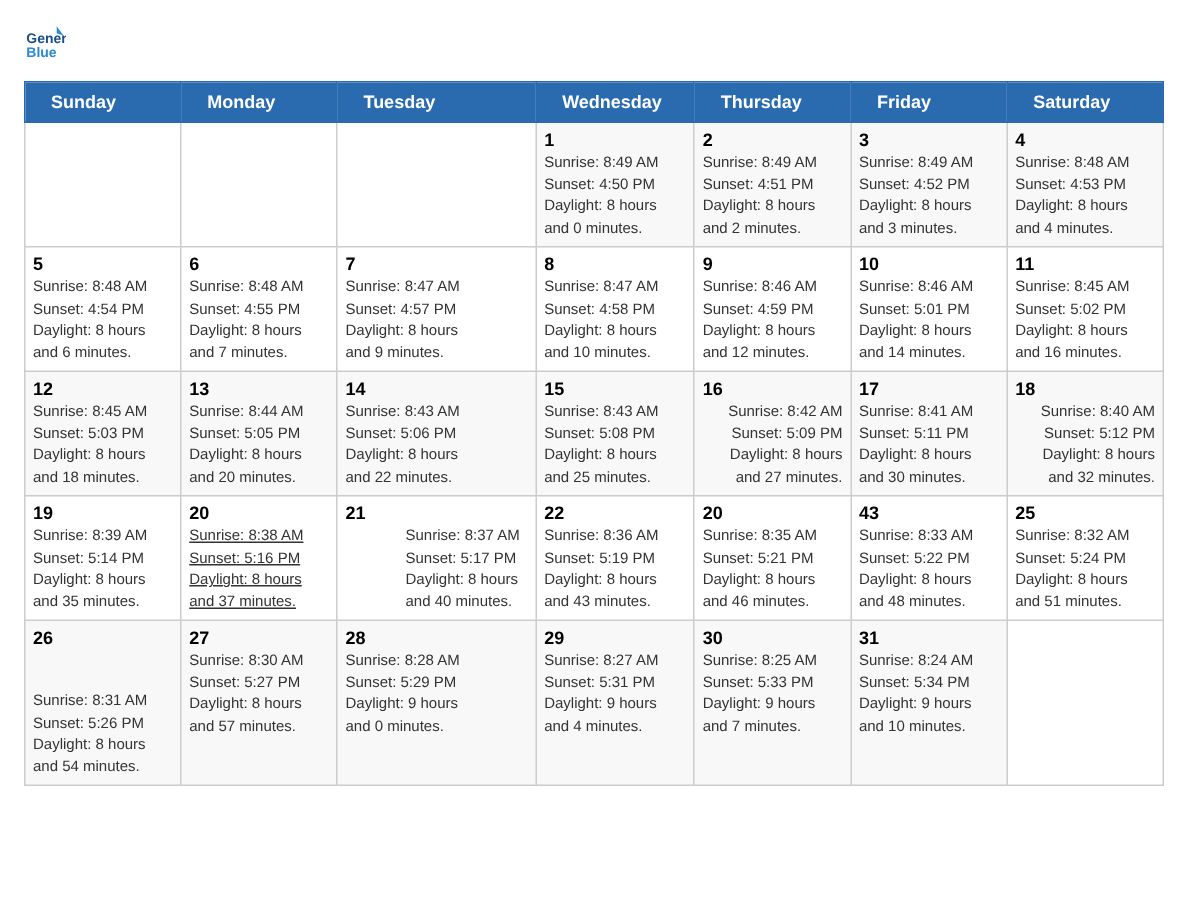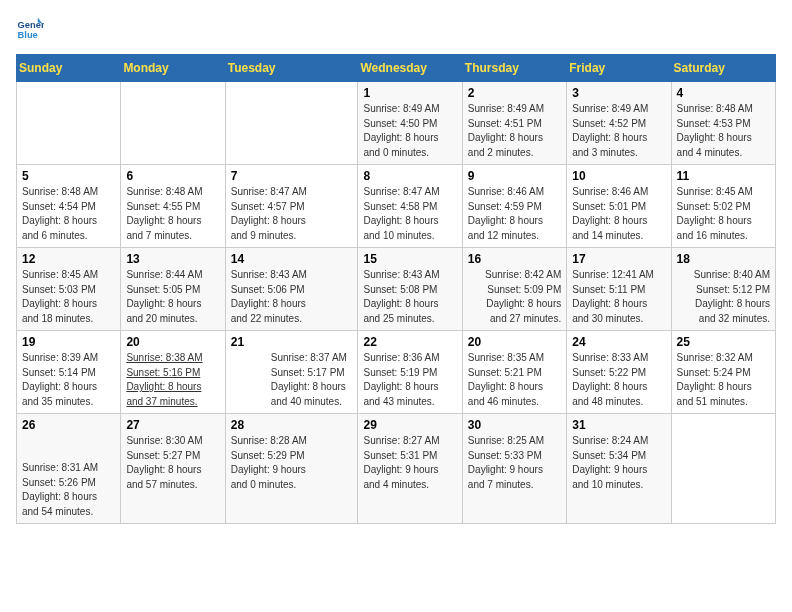--- a/index.html
+++ b/index.html
@@ -43,23 +43,23 @@
       font-size: 15px;
       color: #555;
     }
     .calendar-table {
       width: 100%;
       border-collapse: collapse;
       font-size: 10.5px;
     }
     .calendar-table thead tr th {
       background-color: #2a6bb0;
-      color: #fde047;
+      color: #ffffff;
       text-align: left;
-      padding: 6px 2px;
+      padding: 6px 17px;
       font-size: 12px;
       font-weight: bold;
       border: 1px solid #2a6bb0;
     }
     .calendar-table tbody tr td {
       vertical-align: top;
       border: 1px solid #ccc;
       padding: 4px 5px;
       min-width: 100px;
       height: 78px;
@@ -233,21 +233,21 @@
         </td>
         <td>
           <span class="day-number">16</span>
           <div class="day-info" style="white-space: pre-line; text-align: right;">Sunrise: 8:42 AM
 Sunset: 5:09 PM
 Daylight: 8 hours
 and 27 minutes.</div>
         </td>
         <td>
           <span class="day-number">17</span>
-          <div class="day-info" style="white-space: pre-line;">Sunrise: 12:41 AM
+          <div class="day-info" style="white-space: pre-line;">Sunrise: 8:41 AM
 Sunset: 5:11 PM
 Daylight: 8 hours
 and 30 minutes.</div>
         </td>
         <td>
           <span class="day-number">18</span>
           <div class="day-info" style="white-space: pre-line; text-align: right;">Sunrise: 8:40 AM
 Sunset: 5:12 PM
 Daylight: 8 hours
 and 32 minutes.</div>
@@ -283,21 +283,21 @@
 and 43 minutes.</div>
         </td>
         <td>
           <span class="day-number">20</span>
           <div class="day-info" style="white-space: pre-line;">Sunrise: 8:35 AM
 Sunset: 5:21 PM
 Daylight: 8 hours
 and 46 minutes.</div>
         </td>
         <td>
-          <span class="day-number">24</span>
+          <span class="day-number">43</span>
           <div class="day-info" style="white-space: pre-line;">Sunrise: 8:33 AM
 Sunset: 5:22 PM
 Daylight: 8 hours
 and 48 minutes.</div>
         </td>
         <td>
           <span class="day-number">25</span>
           <div class="day-info" style="white-space: pre-line;">Sunrise: 8:32 AM
 Sunset: 5:24 PM
 Daylight: 8 hours

